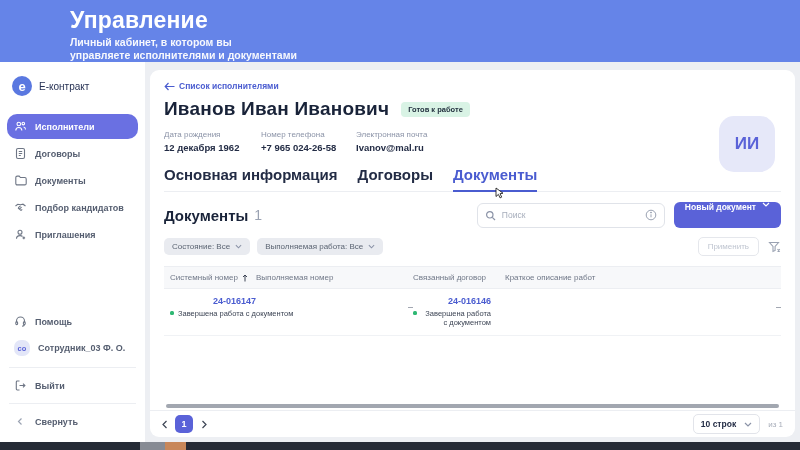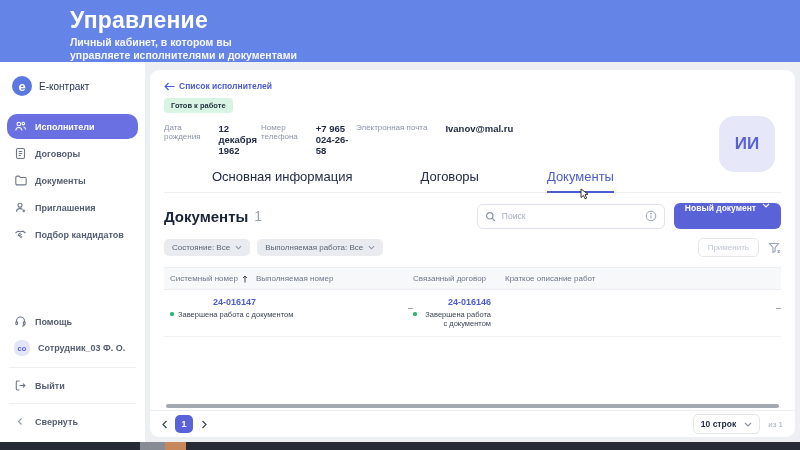--- a/index.html
+++ b/index.html
@@ -33,29 +33,29 @@
   
   .main { flex:1; padding:8px 5px 5px 5px; min-width:0; }
   .card { background:#fff; border-radius:9px; height:100%; display:flex; flex-direction:column; padding:11px 14px 0 14px; position:relative; }
 
   .back-link { display:flex; align-items:center; gap:4px; color:#4a5cd0; font-size:8.5px; font-weight:bold; width:fit-content; cursor:pointer; }
   .name-row { display:flex; align-items:center; gap:12px; margin-top:7px; }
   .person-name { font-size:19px; font-weight:bold; color:#192339; letter-spacing:.2px; }
   .badge { background:#d9f3e5; color:#23313f; font-size:7.5px; font-weight:bold; padding:3px 7px; border-radius:4px; }
 
   .fields { display:flex; margin-top:10px; }
-  .field { display:flex; flex-direction:row; gap:18px; }
+  .field { display:flex; flex-direction:column; gap:3px; }
   .field:nth-child(1){ width:97px; } .field:nth-child(2){ width:95px; }
   .field-label { font-size:8px; color:#8b93a7; }
   .field-value { font-size:9.5px; font-weight:bold; color:#232c45; }
 
   .avatar-big { position:absolute; top:46px; right:20px; width:56px; height:56px; border-radius:15px; background:#e6e8f9; color:#5a62d8; font-size:17px; font-weight:bold; display:flex; align-items:center; justify-content:center; }
 
   .tabs { display:flex; gap:20px; margin-top:13px; border-bottom:1px solid #eceef2; }
-  .tab { font-size:13px; font-weight:normal; color:#232c45; padding-bottom:7px; cursor:pointer; position:relative;margin-left:48px; }
+  .tab { font-size:15px; font-weight:bold; color:#232c45; padding-bottom:7px; cursor:pointer; position:relative; }
   .tab.active { color:#4a5cd0; border-bottom:2px solid #4a5cd0; margin-bottom:-1px; }
   .cursor-icon { position:absolute; left:50%; bottom:-9px; z-index:5; }
 
   .section-row { display:flex; align-items:center; margin-top:10px; }
   .section-title { font-size:15px; font-weight:bold; color:#192339; }
   .section-count { font-size:14px; color:#9aa2b2; margin-left:6px; }
   .search-box { margin-left:auto; display:flex; align-items:center; gap:6px; width:188px; height:25px; border:1px solid #e0e3e9; border-radius:6px; padding:0 7px; background:#fff; }
   .search-box input { border:0; outline:0; flex:1; font-size:8.5px; font-family:inherit; color:#232c45; min-width:0; }
   .search-box input::placeholder { color:#a6adbb; }
   .btn-primary { margin-left:9px; background:#5a62d8; color:#fff; border:0; border-radius:6px; height:26px; padding:0 11px; font-size:8.5px; font-weight:bold; font-family:inherit; display:flex; gap:6px; cursor:pointer; }
@@ -138,35 +138,35 @@
         <svg width="13" height="13" viewBox="0 0 13 13" fill="none" stroke="#6e7685" stroke-width="1.1">
           <path d="M1.8 3.5c0-.8.6-1.4 1.4-1.4h2l1.2 1.4h4.4c.8 0 1.4.6 1.4 1.4v4.6c0 .8-.6 1.4-1.4 1.4H3.2c-.8 0-1.4-.6-1.4-1.4z"></path>
         </svg>
       </span>
       <span>Документы</span>
     </div>
 
     <div class="nav-item">
       <span>
         <svg width="13" height="13" viewBox="0 0 13 13" fill="none" stroke="#6e7685" stroke-width="1.1">
+          <path d="M1.5 5l2.3-1.7 2.7.5 2.5-.6L11.5 5M4 6.8l2.3 2.1c.4.4 1 .4 1.4 0l.5-.5M6.5 4.8 4.7 6.4c-.3.3-.3.8 0 1.1.3.3.9.4 1.2.1l1.7-1.5"></path>
+        </svg>
+      </span>
+      <span>Подбор кандидатов</span>
+    </div>
+
+    <div class="nav-item">
+      <span>
+        <svg width="13" height="13" viewBox="0 0 13 13" fill="none" stroke="#6e7685" stroke-width="1.1">
           <circle cx="6" cy="4.2" r="2"></circle>
             <path d="M2.5 10.8c0-2 1.6-3.2 3.5-3.2 1 0 1.9.3 2.5.9"></path>
           <path d="M9.8 8.6v2.6M8.5 9.9h2.6"></path>
         </svg>
       </span>
       <span>Приглашения</span>
-    </div>
-
-    <div class="nav-item">
-      <span>
-        <svg width="13" height="13" viewBox="0 0 13 13" fill="none" stroke="#6e7685" stroke-width="1.1">
-          <path d="M1.5 5l2.3-1.7 2.7.5 2.5-.6L11.5 5M4 6.8l2.3 2.1c.4.4 1 .4 1.4 0l.5-.5M6.5 4.8 4.7 6.4c-.3.3-.3.8 0 1.1.3.3.9.4 1.2.1l1.7-1.5"></path>
-        </svg>
-      </span>
-      <span>Подбор кандидатов</span>
     </div>
 
     <div class="side-bottom">
       <div class="side-row">
         <span>
           <svg width="13" height="13" viewBox="0 0 13 13" fill="none" stroke="#6e7685" stroke-width="1.1">
             <path d="M2.5 7.5V6a4 4 0 0 1 8 0v1.5"></path>
               <rect x="1.8" y="6.8" width="1.8" height="2.8" rx=".9"></rect>
             <rect x="9.4" y="6.8" width="1.8" height="2.8" rx=".9"></rect>
               <path d="M10.3 9.6c0 1-1 1.7-2.3 1.7"></path>
@@ -201,24 +201,25 @@
 
   <div class="main">
     <div class="card">
 
       <div class="back-link">
         <span>
           <svg width="11" height="9" viewBox="0 0 11 9" fill="none" stroke="#4a5cd0" stroke-width="1.2">
             <path d="M4.5 1 1.2 4.5l3.3 3.5M1.5 4.5h9"></path>
           </svg>
         </span>
-        <span>Список исполнителей</span>
+        <span>Список исполнителями</span>
       </div>
 
       <div class="name-row">
+        <span class="person-name">Иванов Иван Иванович</span>
         <span class="badge">Готов к работе</span>
       </div>
 
       <div class="avatar-big">ИИ</div>
 
       <div class="fields">
         <div class="field">
           <span class="field-label">Дата рождения</span>
           <span class="field-value">12 декабря 1962</span>
         </div>

